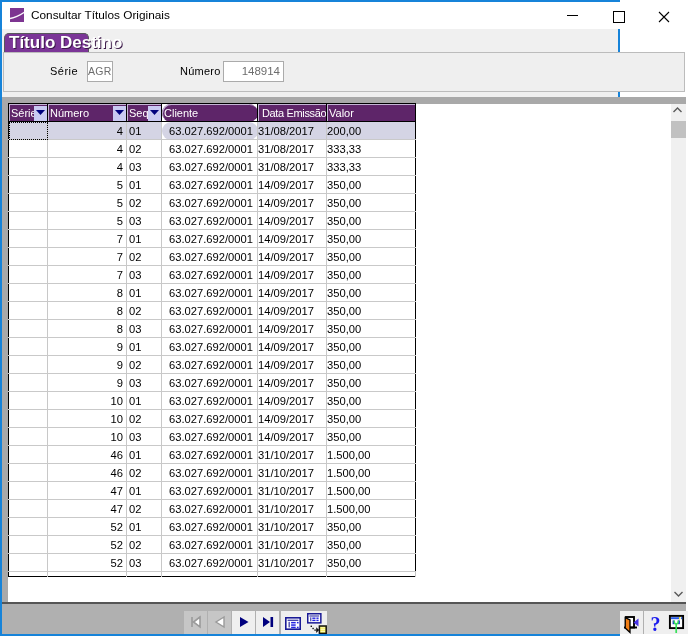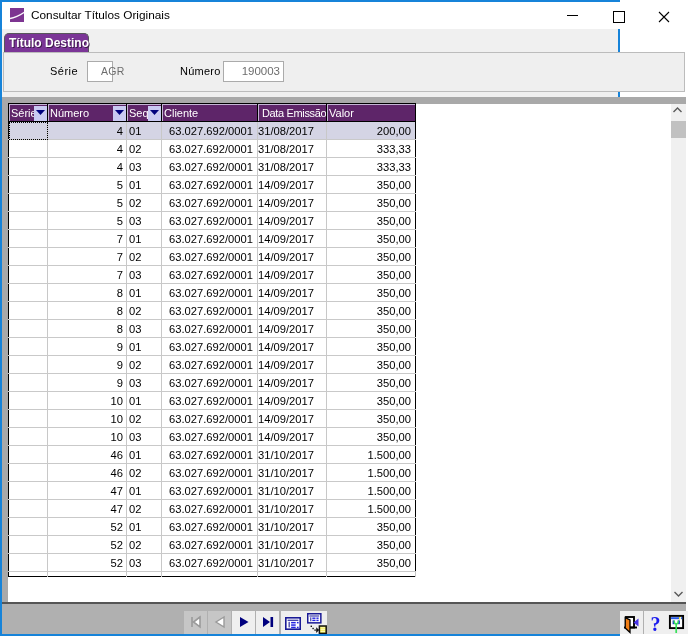--- a/index.html
+++ b/index.html
@@ -8,50 +8,50 @@
 
 
 #titlebar { left:0; top:0; width:684px; height:27px; background:#fff; }
 #appicon { left:8px; top:6px; }
 #title { left:29px; top:0; width:400px; height:27px; line-height:27px; font-size:11.8px; color:#000; }
 #mincap { left:565px; top:13px; width:11px; height:1px; background:#000; }
 #maxcap { left:611px; top:9px; width:12px; height:12px; border:1px solid #000; }
 #closecap { left:656px; top:9px; width:12px; height:12px; }
 
 
-#tab { left:2px; top:31px; width:85px; height:19px; white-space:nowrap; background:#7b3597; border:1px solid #58565c; border-bottom:none; border-radius:5px 5px 0 0; color:#fff; font-weight:bold; font-size:12px; line-height:18px; padding-left:4px; text-shadow:1px 1px 0 #3c1a49; }
+#tab { left:2px; top:31px; width:85px; height:19px; white-space:nowrap; background:#7b3597; border:1px solid #58565c; border-bottom:none; border-radius:5px 5px 0 0; color:#fff; font-weight:bold; font-size:17px; line-height:18px; padding-left:4px; text-shadow:1px 1px 0 #3c1a49; }
 
 
 #panel { left:1px; top:50px; width:682px; height:40px; background:#efefef; border:1px solid #bcbcbc; }
 .lbl { position:absolute; font-size:11px; color:#000; top:12px; letter-spacing:0.25px; }
 #lserie { left:46px; letter-spacing:0.5px; }
 #lnumero { left:176px; }
 .box { position:absolute; top:8px; height:21px; background:#fff; border:1px solid #ababab; color:#6d6d6d; font-size:11px; line-height:19px; }
-#bserie { left:83px; width:26px; padding-left:13px; font-size:10.5px; letter-spacing:0.3px; }
+#bserie { left:83px; width:26px; padding-left:0; font-size:10.5px; letter-spacing:0.3px; }
 #bnumero { left:219px; width:61px; text-align:right; padding-right:3px; font-size:11.5px; }
 
 
 #band { left:0; top:95px; width:684px; height:7px; background:#a9a9a9; }
 #strip { left:0; top:102px; width:6px; height:499px; background:#a9a9a9; }
 #gridbg { left:6px; top:102px; width:663px; height:499px; background:#fff; }
 
 
 #grid { position:absolute; left:6px; top:101px; width:408px; border-collapse:collapse; table-layout:fixed; font-size:11.2px; }
 #grid td, #grid th { overflow:hidden; white-space:nowrap; }
 #grid th { background:#5e2569; color:#fff; font-weight:normal; text-align:left; height:18px; border:1px solid #000; padding:0 0 0 2px; font-size:11px; box-shadow: inset 1px 1px 0 #c4b4d4; }
 #grid td { height:18px; border-right:1px solid #c8c8c8; border-bottom:1px solid #c9c9c9; color:#000; padding:0; }
 #grid { border:1px solid #000; }
 #grid tr.sel td { background:#d4d4e4; }
 #fc { outline:1px dotted #000; outline-offset:-1px; }
 .c0 { width:39px; }
 .c1 { width:79px; text-align:right; padding-right:3px !important; }
 .c2 { width:35px; padding-left:2px !important; }
-.c3 { width:96px; text-align:right; padding-right:4px !important; }
+.c3 { width:96px; text-align:right; padding-right:4px !important;border-radius:9px; }
 .c4 { width:69px; text-align:left; padding-right:2px !important; }
-.c5 { width:89px; text-align:right; padding-right:4px !important; }
+.c5 { width:89px; padding-right:4px !important; }
 #grid td.c5 { border-right-color:#000; }
 #grid th.c4 { letter-spacing:-0.35px; padding-left:4px; }
 #grid tr.filler td { height:5px; border-right:1px solid #c8c8c8; border-bottom:none; }
 
 
 .dd { position:absolute; width:13px; height:15px; background:#c9c9f2; top:103.5px; }
 .dd svg { display:block; margin:4.5px auto 0; }
 
 
 #sbar { left:669px; top:102px; width:15px; height:499px; background:#f0f0f0; }
@@ -75,21 +75,21 @@
  <div id="maxcap" class="abs"></div>
  <svg id="closecap" class="abs" width="12" height="12" viewBox="0 0 12 12">
       <path d="M1 1 L11 11 M11 1 L1 11" stroke="#000" stroke-width="1.1"></path>
     </svg>
 
  <div id="tab" class="abs">Título Destino</div>
  <div id="panel" class="abs">
    <span class="lbl" id="lserie">Série</span>
    <span class="lbl" id="lnumero">Número</span>
    <div class="box" id="bserie">AGR</div>
-   <div class="box" id="bnumero">190003</div>
+   <div class="box" id="bnumero">148914</div>
  </div>
 
  <div id="band" class="abs"></div>
  <div id="strip" class="abs"></div>
  <div id="gridbg" class="abs"></div>
 
  <table id="grid">
   <tbody>
         <tr>
           <th class="c0">Série</th>

